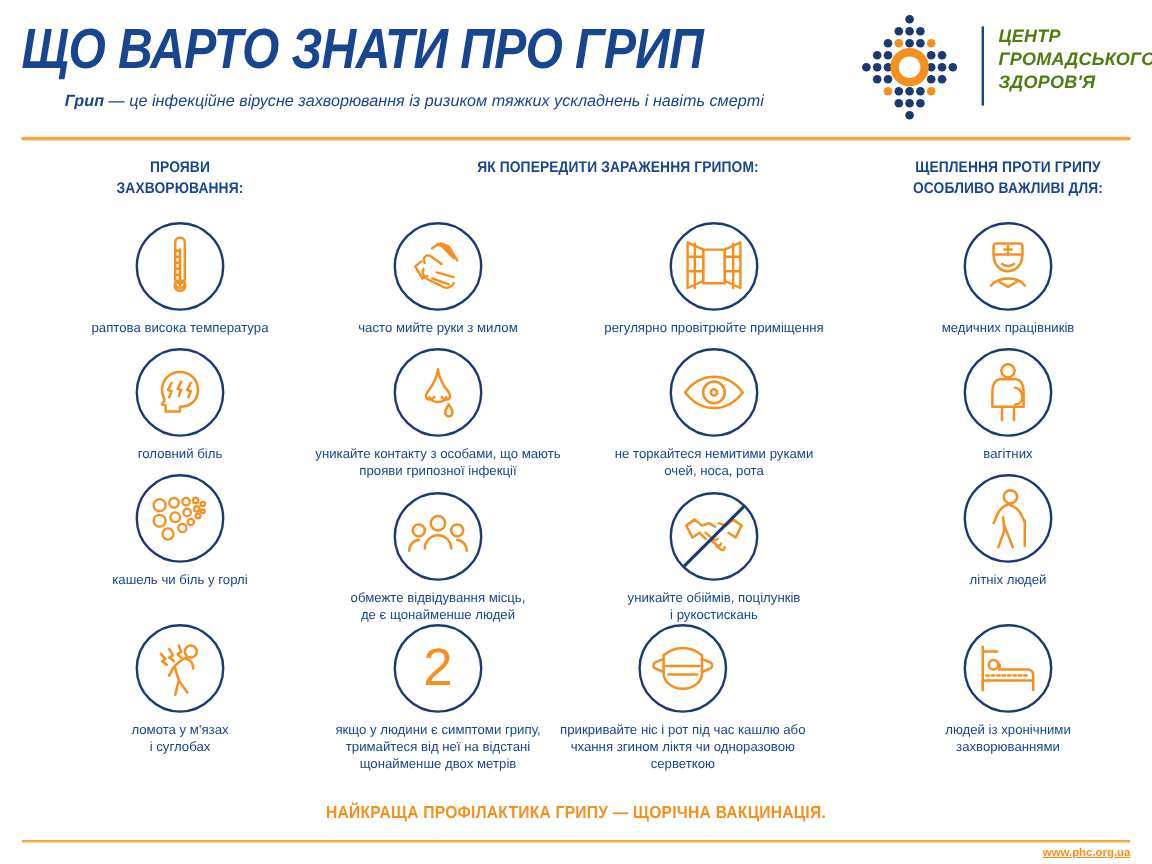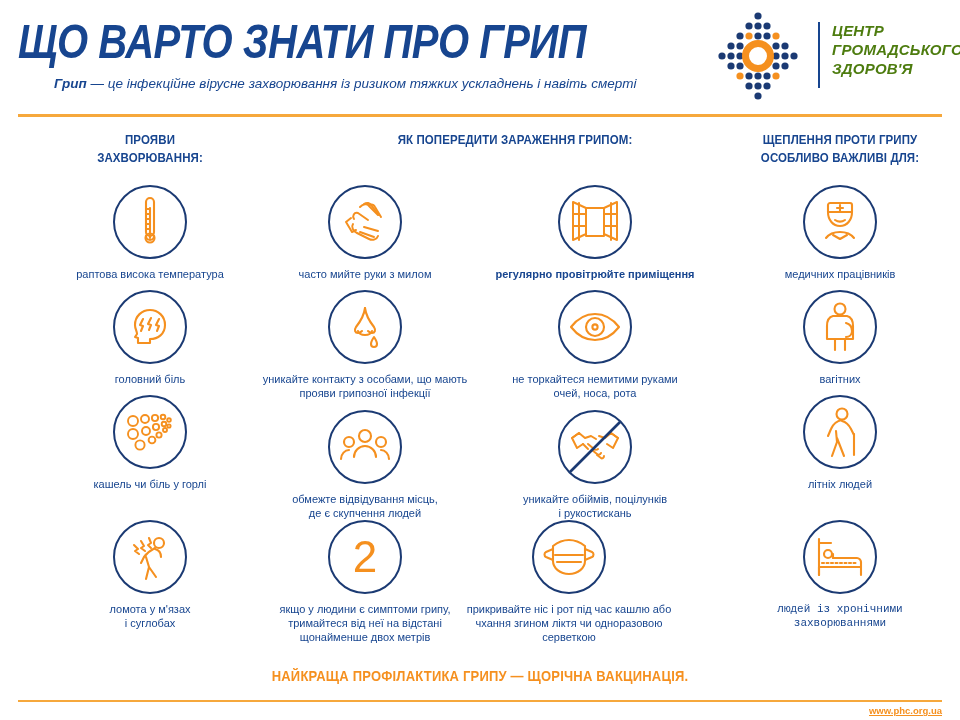--- a/index.html
+++ b/index.html
@@ -251,33 +251,33 @@
       <svg width="52" height="42" viewBox="0 0 52 42" fill="none" stroke="#f5901f" stroke-width="2.1" stroke-linecap="round" stroke-linejoin="round">
         <circle cx="26" cy="10" r="6"></circle>
         <path d="M15 31c0-6 5-11 11-11s11 5 11 11"></path>
         <circle cx="10" cy="16" r="5"></circle>
         <path d="M2 33c0-5 4-9 8-9"></path>
         <circle cx="42" cy="16" r="5"></circle>
         <path d="M50 33c0-5-4-9-8-9"></path>
       </svg>
     </div>
     <div class="caption" style="white-space:pre-line;">обмежте відвідування місць,
-де є скупчення людей</div>
+де є щонайменше людей</div>
   </div>
 
   <div class="item" style="left:240px;top:520px;width:250px;">
     <div class="circle">
       <span class="bignum">2</span>
     </div>
     <div class="caption" style="white-space:pre-line;">якщо у людини є симптоми грипу,
 тримайтеся від неї на відстані
 щонайменше двох метрів</div>
   </div>
 
-  <div class="item" style="left:480px;top:185px;width:230px;font-weight:bold;">
+  <div class="item" style="left:480px;top:185px;width:230px;">
     <div class="circle">
       <svg width="52" height="44" viewBox="0 0 52 44" fill="none" stroke="#f5901f" stroke-width="2" stroke-linecap="round" stroke-linejoin="round">
         <rect x="17" y="8" width="18" height="28"></rect>
         <path d="M17 8L4 2v38l13-6z"></path>
         <path d="M35 8l13-6v38l-13-6z"></path>
         <path d="M4 14h13M4 26h13M35 14h13M35 26h13"></path>
         <path d="M10 3v37M42 3v37"></path>
       </svg>
     </div>
     <div class="caption">регулярно провітрюйте приміщення</div>
@@ -358,21 +358,21 @@
         <circle cx="24" cy="8" r="5.5"></circle>
         <path d="M24 14c-5 1-9 4-11 9l-3 7"></path>
         <path d="M18 25l1 11-5 14M19 32l7 18"></path>
         <path d="M24 15c4 1 7 4 9 8l3 6"></path>
         <path d="M36 28v21"></path>
       </svg>
     </div>
     <div class="caption">літніх людей</div>
   </div>
 
-  <div class="item" style="left:730px;top:520px;width:220px;font-family:Liberation Mono, monospace;">
+  <div class="item" style="left:730px;top:520px;width:220px;">
     <div class="circle">
       <svg width="54" height="44" viewBox="0 0 54 44" fill="none" stroke="#f5901f" stroke-width="2.1" stroke-linecap="round" stroke-linejoin="round">
         <path d="M6 4v36"></path>
         <path d="M6 8h12"></path>
         <circle cx="15" cy="19" r="4"></circle>
         <path d="M20 23h24c2 0 4 2 4 4v5H6"></path>
         <path d="M20 23v-4"></path>
         <path d="M48 32v8M6 32v8"></path>
         <path d="M9 28h36" stroke-dasharray="2 2.5"></path>
       </svg>

